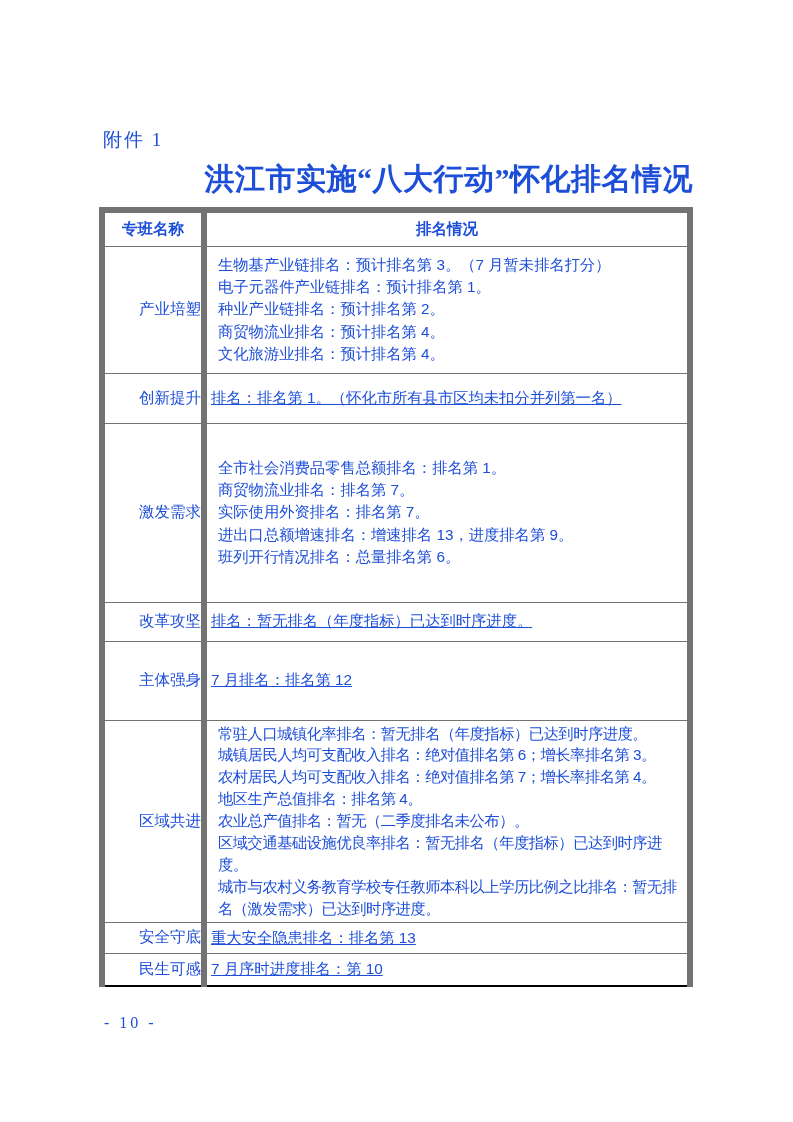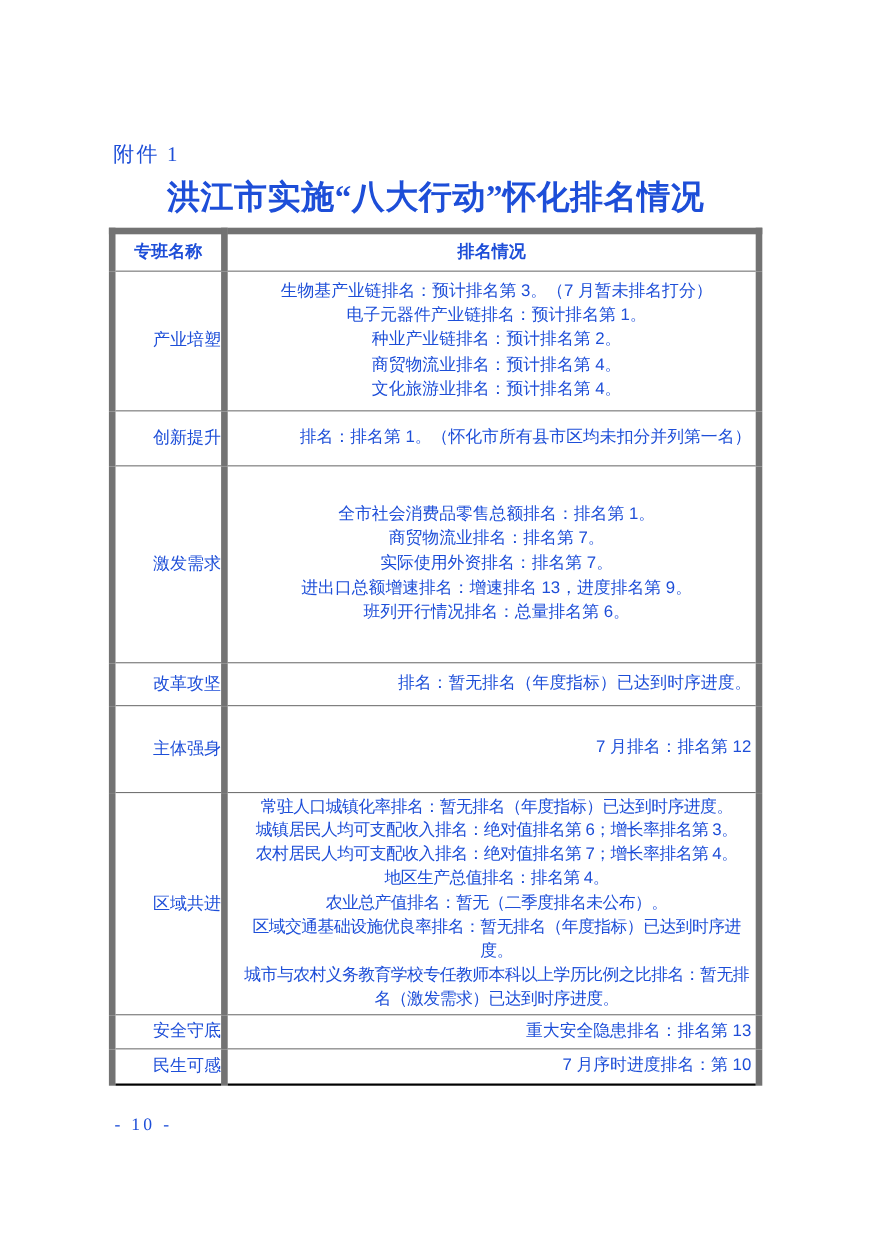--- a/index.html
+++ b/index.html
@@ -11,21 +11,21 @@
     font-family:"Liberation Sans",sans-serif;
     overflow:hidden;
   }
   .attachment{
     position:absolute;left:103px;top:127px;
     font-family:"Liberation Serif",serif;
     font-size:19px;letter-spacing:2px;
   }
   .doc-title{
     position:absolute;left:99px;top:159px;width:594px;
-    text-align:center;
+    text-align:right;
     font-family:"Liberation Serif",serif;
     font-weight:bold;
     font-size:30px;
     letter-spacing:0.5px;
     white-space:nowrap;
   }
   table.rank-table{
     position:absolute;left:99px;top:207px;
     width:594px;
     border-collapse:collapse;
@@ -45,22 +45,22 @@
   }
   .rank-table tbody td{border-top-width:1.5px;border-bottom-width:1.5px;}
   td.col-name{
     text-align:right;
     font-size:15.5px;
   }
   td.col-rank{
     font-size:15.3px;
     line-height:22.3px;
   }
-  td.col-rank.align-left{padding:2px 2px 2px 11px;text-align:center;}
-  td.col-rank.align-center{padding:2px 4px;text-align:right;}
+  td.col-rank.align-left{padding:2px 2px 2px 11px;text-align:left;}
+  td.col-rank.align-center{padding:2px 4px;text-align:left;text-decoration:underline;}
   .line{min-height:1em;}
   
   tr.r0{height:127px;}
   tr.r1{height:50px;}
   tr.r2{height:179px;}
   tr.r3{height:39px;}
   tr.r4{height:79px;}
   tr.r5{height:178px;}
   tr.r5 td.col-rank{letter-spacing:-0.5px;line-height:21.9px;}
   tr.r6{height:31px;}

